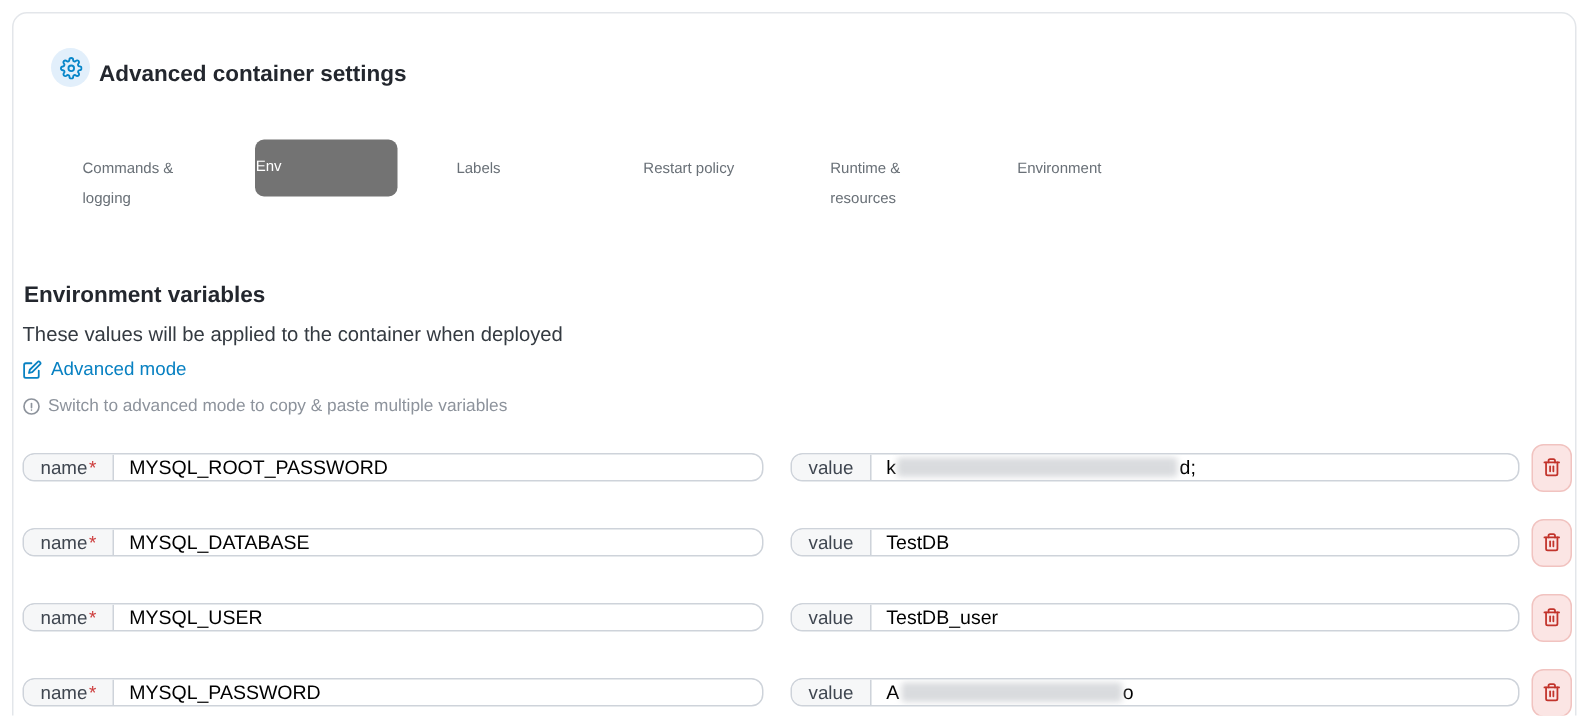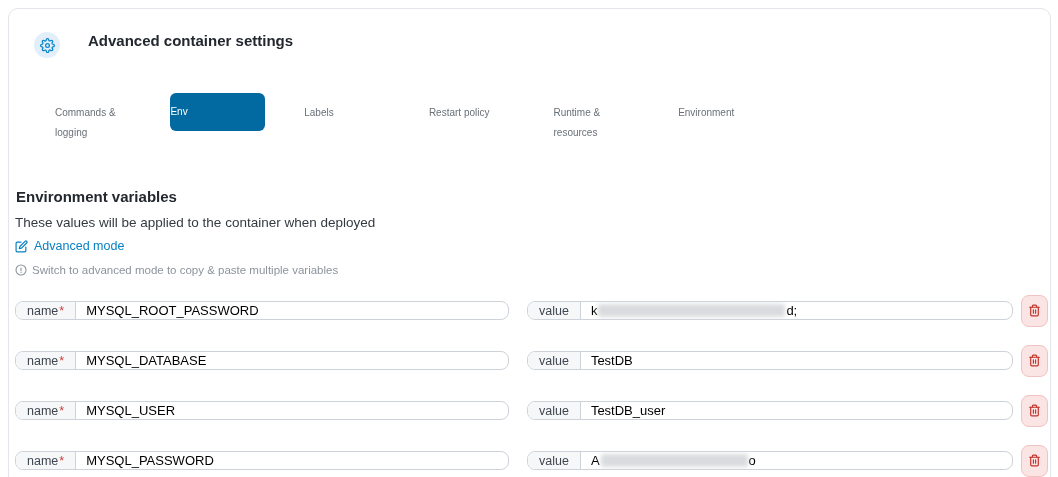--- a/index.html
+++ b/index.html
@@ -8,34 +8,34 @@
     width: 1058px; height: 477px; overflow: hidden; position: relative;
     background: #ffffff;
     font-family: "Liberation Sans", sans-serif;
     color: #2e3338;
   }
   .card {
     position: absolute; left: 8px; top: 8px; width: 1043px; height: 700px;
     background: #fff; border: 1px solid #e3e6ea; border-radius: 10px;
   }
   
-  .card-header { display: flex; align-items: flex-start; gap: 28px; padding: 23px 0 0 25px; }
+  .card-header { display: flex; align-items: flex-end; gap: 6px; padding: 23px 0 0 25px; }
   .icon-circle {
     width: 26px; height: 26px; border-radius: 50%; background: #e2effb;
     display: flex; align-items: center; justify-content: center; flex: 0 0 auto;
   }
   .card-title { font-size: 15px; font-weight: bold; color: #23272e; }
   
   .tabs { display: grid; grid-template-columns: repeat(8, 1fr); margin: 35px 22px 0 22px; align-items: start; }
   .tab {
     font-size: 10px; line-height: 20px; color: #697077;
     padding: 10px 24px; cursor: pointer; justify-self: stretch;
   }
   .tab.active {
-    background: #0369a1; color: #ffffff; border-radius: 6px;
+    background: #737373; color: #ffffff; border-radius: 6px;
     padding: 9px 0; width: 95px; justify-self: center;
   }
   
   .pane { padding: 34px 2px 0 6px; }
   .section-title { margin: 1px; font-size: 15px; font-weight: bold; color: #23272e; }
   .section-desc { margin: 10px 0 0 0; font-size: 13.5px; color: #343a41; }
   .adv-link {
     display: inline-flex; align-items: center; gap: 6px; margin-top: 9px;
     color: #0881c2; font-size: 12.5px; cursor: pointer; background: none; border: none; padding: 0;
     font-family: "Liberation Sans", sans-serif;

